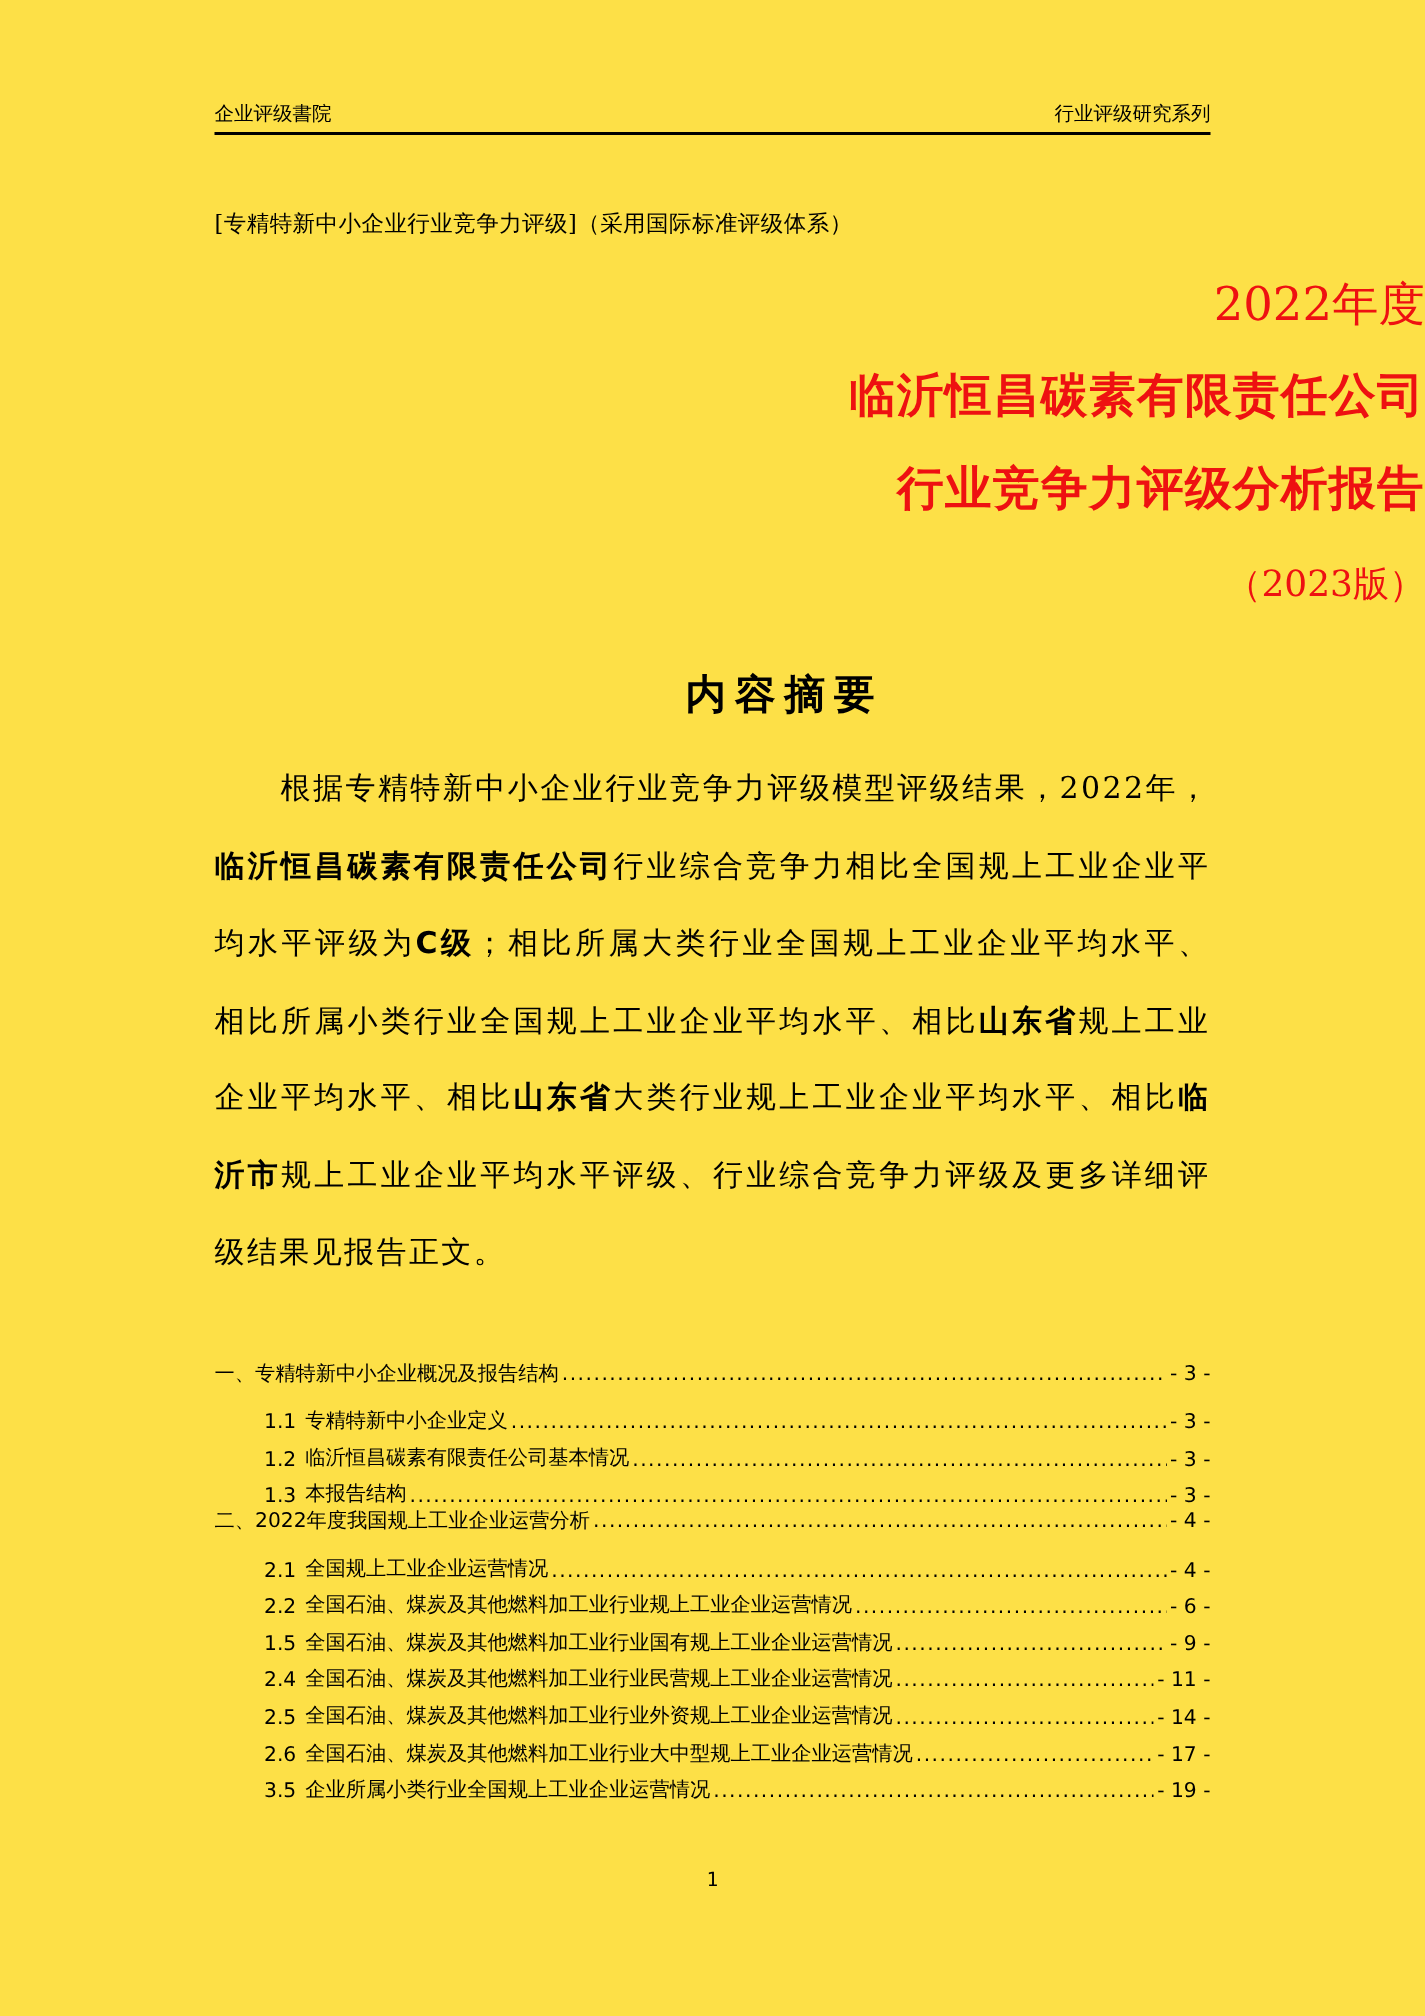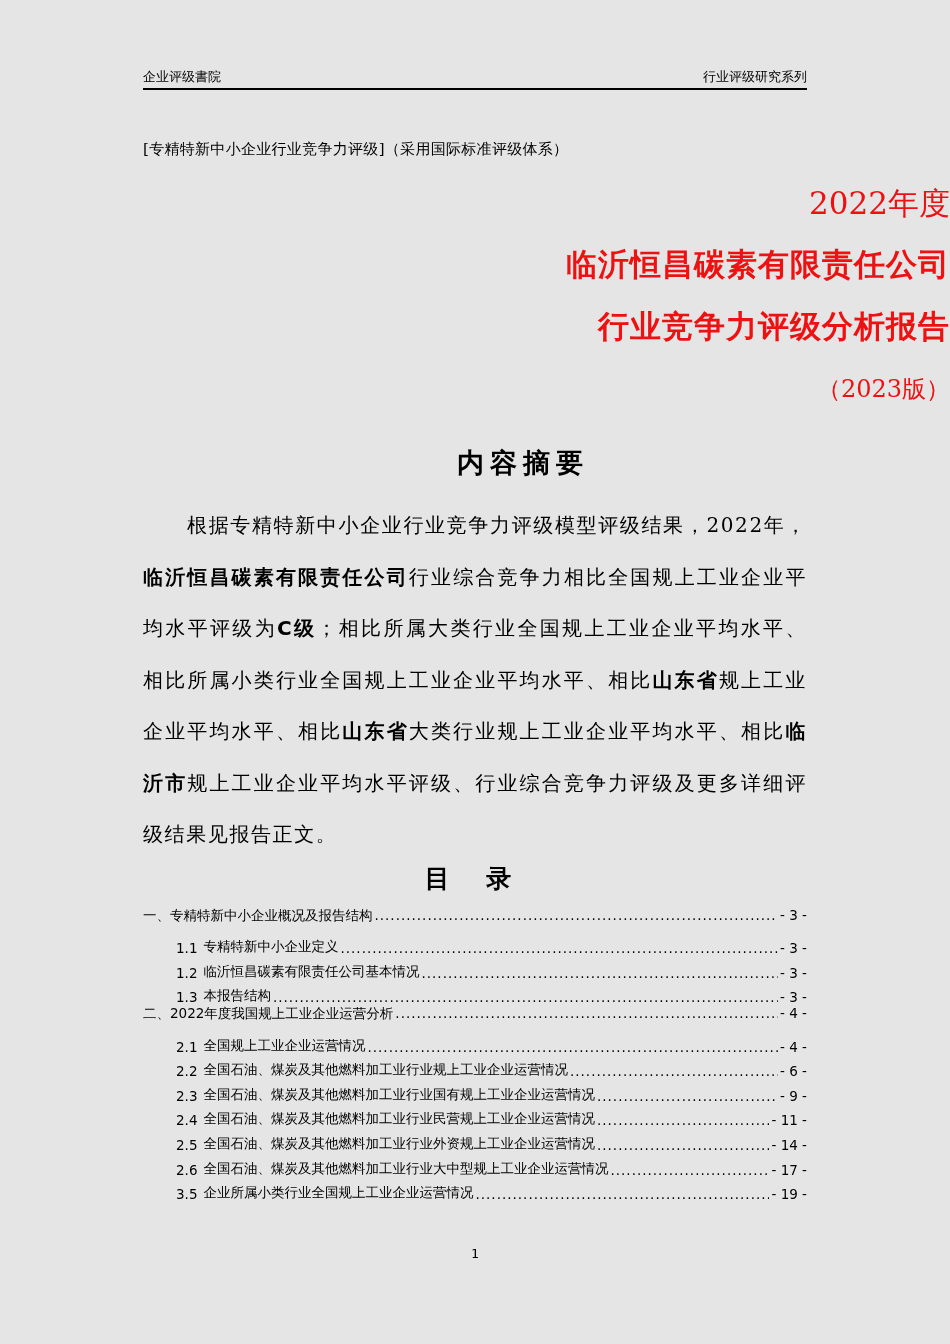--- a/index.html
+++ b/index.html
@@ -12,21 +12,21 @@
       height: 1344px;
       position: relative;
       overflow: hidden;
       font-family: "DejaVu Serif", "Liberation Serif", serif;
       color: #000;
     }
     .page {
       position: absolute;
       left: 0; top: 0;
       width: 950px; height: 1344px;
-      background: #e5e5e5;
+      background: #fde047;
       text-decoration: underline;
     }
     .header {
       position: absolute;
       left: 143px;
       width: 664px;
       top: 68px;
       height: 20px;
       border-bottom: 2px solid #000;
       font-family: "DejaVu Sans", "Liberation Sans", sans-serif;
@@ -147,21 +147,20 @@
 
   <div class="title-block t-year">2022年度</div>
   <div class="title-block t-company">临沂恒昌碳素有限责任公司</div>
   <div class="title-block t-report">行业竞争力评级分析报告</div>
   <div class="title-block t-version">（2023版）</div>
 
   <div class="abstract-title">内容摘要</div>
 
   <div class="abstract-body" id="abstract-body"><span>根据专精特新中小企业行业竞争力评级模型评级结果，2022年，</span><b>临沂恒昌碳素有限责任公司</b><span>行业综合竞争力相比全国规上工业企业平均水平评级为</span><b>C级</b><span>；相比所属大类行业全国规上工业企业平均水平、相比所属小类行业全国规上工业企业平均水平、相比</span><b>山东省</b><span>规上工业企业平均水平、相比</span><b>山东省</b><span>大类行业规上工业企业平均水平、相比</span><b>临沂市</b><span>规上工业企业平均水平评级、行业综合竞争力评级及更多详细评级结果见报告正文。</span></div>
 
-  <div class="toc-title">目 录</div>
 
   <div class="toc" id="toc">
       <div class="toc-row level-1">
         <span class="num" style="margin-right: 0px;">一、</span>
         <span class="label">专精特新中小企业概况及报告结构</span>
         <span class="dots"></span>
         <span class="pg">- 3 -</span>
       </div>
       <div class="toc-row level-2">
         <span class="num">1.1</span>
@@ -193,21 +192,21 @@
         <span class="dots"></span>
         <span class="pg">- 4 -</span>
       </div>
       <div class="toc-row level-2">
         <span class="num">2.2</span>
         <span class="label">全国石油、煤炭及其他燃料加工业行业规上工业企业运营情况</span>
         <span class="dots"></span>
         <span class="pg">- 6 -</span>
       </div>
       <div class="toc-row level-2">
-        <span class="num">2.3</span>
+        <span class="num">1.5</span>
         <span class="label">全国石油、煤炭及其他燃料加工业行业国有规上工业企业运营情况</span>
         <span class="dots"></span>
         <span class="pg">- 9 -</span>
       </div>
       <div class="toc-row level-2">
         <span class="num">2.4</span>
         <span class="label">全国石油、煤炭及其他燃料加工业行业民营规上工业企业运营情况</span>
         <span class="dots"></span>
         <span class="pg">- 11 -</span>
       </div>

